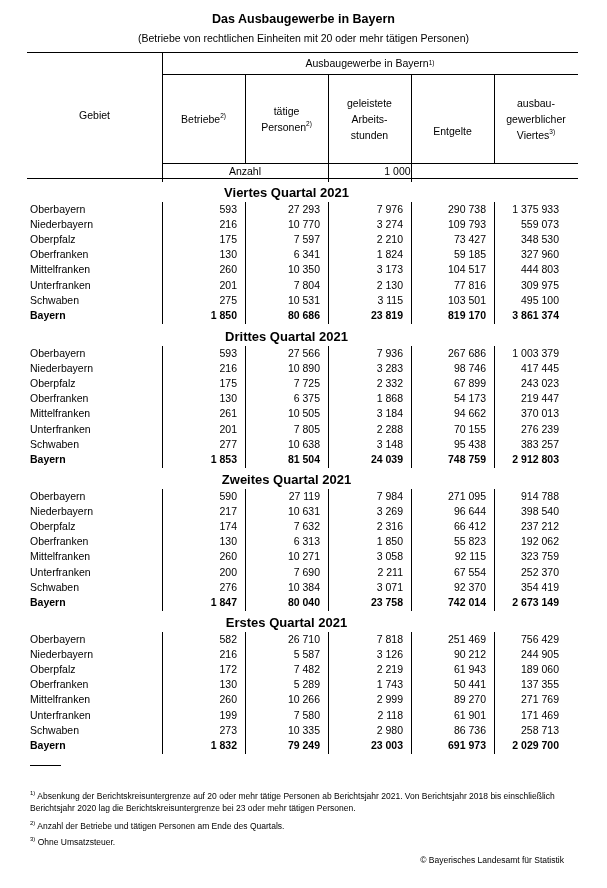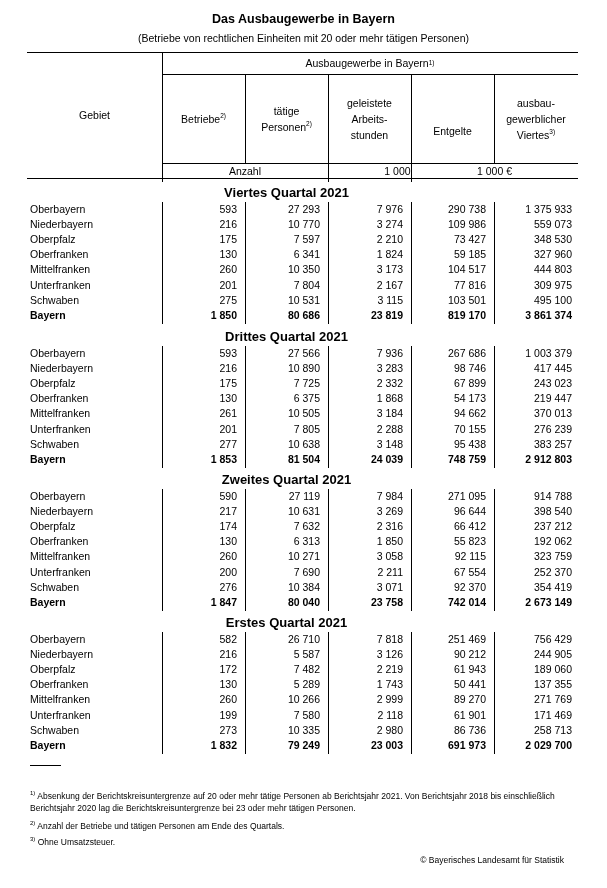--- a/index.html
+++ b/index.html
@@ -30,21 +30,21 @@
       font-size: 13px; font-weight: bold;
     }
     .row { position: absolute; left: 27px; width: 551px; height: 15px; font-size: 10.5px; }
     .row.total { font-weight: bold; }
     .row .name { position: absolute; left: 3px; top: 0; }
     .row .num { position: absolute; top: 0; text-align: right; }
     .c1 { left: 135px; width: 75px; }
     .c2 { left: 218px; width: 75px; }
     .c3 { left: 301px; width: 75px; }
     .c4 { left: 384px; width: 75px; }
-    .c5 { left: 467px; width: 65px; padding-left: 13px; }
+    .c5 { left: 467px; width: 65px; }
 
     .footnote-rule { position: absolute; left: 30px; top: 765px; width: 31px; height: 1px; background: #000; }
     .fn { position: absolute; left: 30px; font-size: 8.5px; line-height: 12px; width: 560px; }
     .fn sup { font-size: 6px; vertical-align: 4px; }
     .copyright { position: absolute; right: 43px; top: 855px; font-size: 8.5px; }
   </style>
 </head>
 <body>
 
 <div class="title">Das Ausbaugewerbe in Bayern</div>
@@ -96,39 +96,38 @@
   <div class="htext" id="hc4" style="left:467px;top:22px;width:84px;height:89px;">
       <div>
         <div>ausbau-</div>
         <div>gewerblicher</div>
         <div><span>Viertes</span><sup>3)</sup></div>
       </div>
     </div>
 
   <div class="htext" style="left:135px;top:111px;width:166px;height:15px;">Anzahl</div>
   <div class="htext" style="left:301px;top:111px;width:83px;height:15px;margin-left:28px;">1 000</div>
-  <div class="htext" style="left:384px;top:111px;width:167px;height:15px;">1 000 €</div>
 </div>
 
 <div id="body-area">
     <div class="section-title" style="top: 185px;">Viertes Quartal 2021</div>
     <div class="row" style="top: 203px;">
       <span class="name">Oberbayern</span>
       <span class="num c1">593</span>
       <span class="num c2">27 293</span>
       <span class="num c3">7 976</span>
       <span class="num c4">290 738</span>
       <span class="num c5">1 375 933</span>
     </div>
     <div class="row" style="top: 218.1px;">
       <span class="name">Niederbayern</span>
       <span class="num c1">216</span>
       <span class="num c2">10 770</span>
       <span class="num c3">3 274</span>
-      <span class="num c4">109 986</span>
+      <span class="num c4">109 793</span>
       <span class="num c5">559 073</span>
     </div>
     <div class="row" style="top: 233.2px;">
       <span class="name">Oberpfalz</span>
       <span class="num c1">175</span>
       <span class="num c2">7 597</span>
       <span class="num c3">2 210</span>
       <span class="num c4">73 427</span>
       <span class="num c5">348 530</span>
     </div>
@@ -145,21 +144,21 @@
       <span class="num c1">260</span>
       <span class="num c2">10 350</span>
       <span class="num c3">3 173</span>
       <span class="num c4">104 517</span>
       <span class="num c5">444 803</span>
     </div>
     <div class="row" style="top: 278.5px;">
       <span class="name">Unterfranken</span>
       <span class="num c1">201</span>
       <span class="num c2">7 804</span>
-      <span class="num c3">2 167</span>
+      <span class="num c3">2 130</span>
       <span class="num c4">77 816</span>
       <span class="num c5">309 975</span>
     </div>
     <div class="row" style="top: 293.6px;">
       <span class="name">Schwaben</span>
       <span class="num c1">275</span>
       <span class="num c2">10 531</span>
       <span class="num c3">3 115</span>
       <span class="num c4">103 501</span>
       <span class="num c5">495 100</span>

